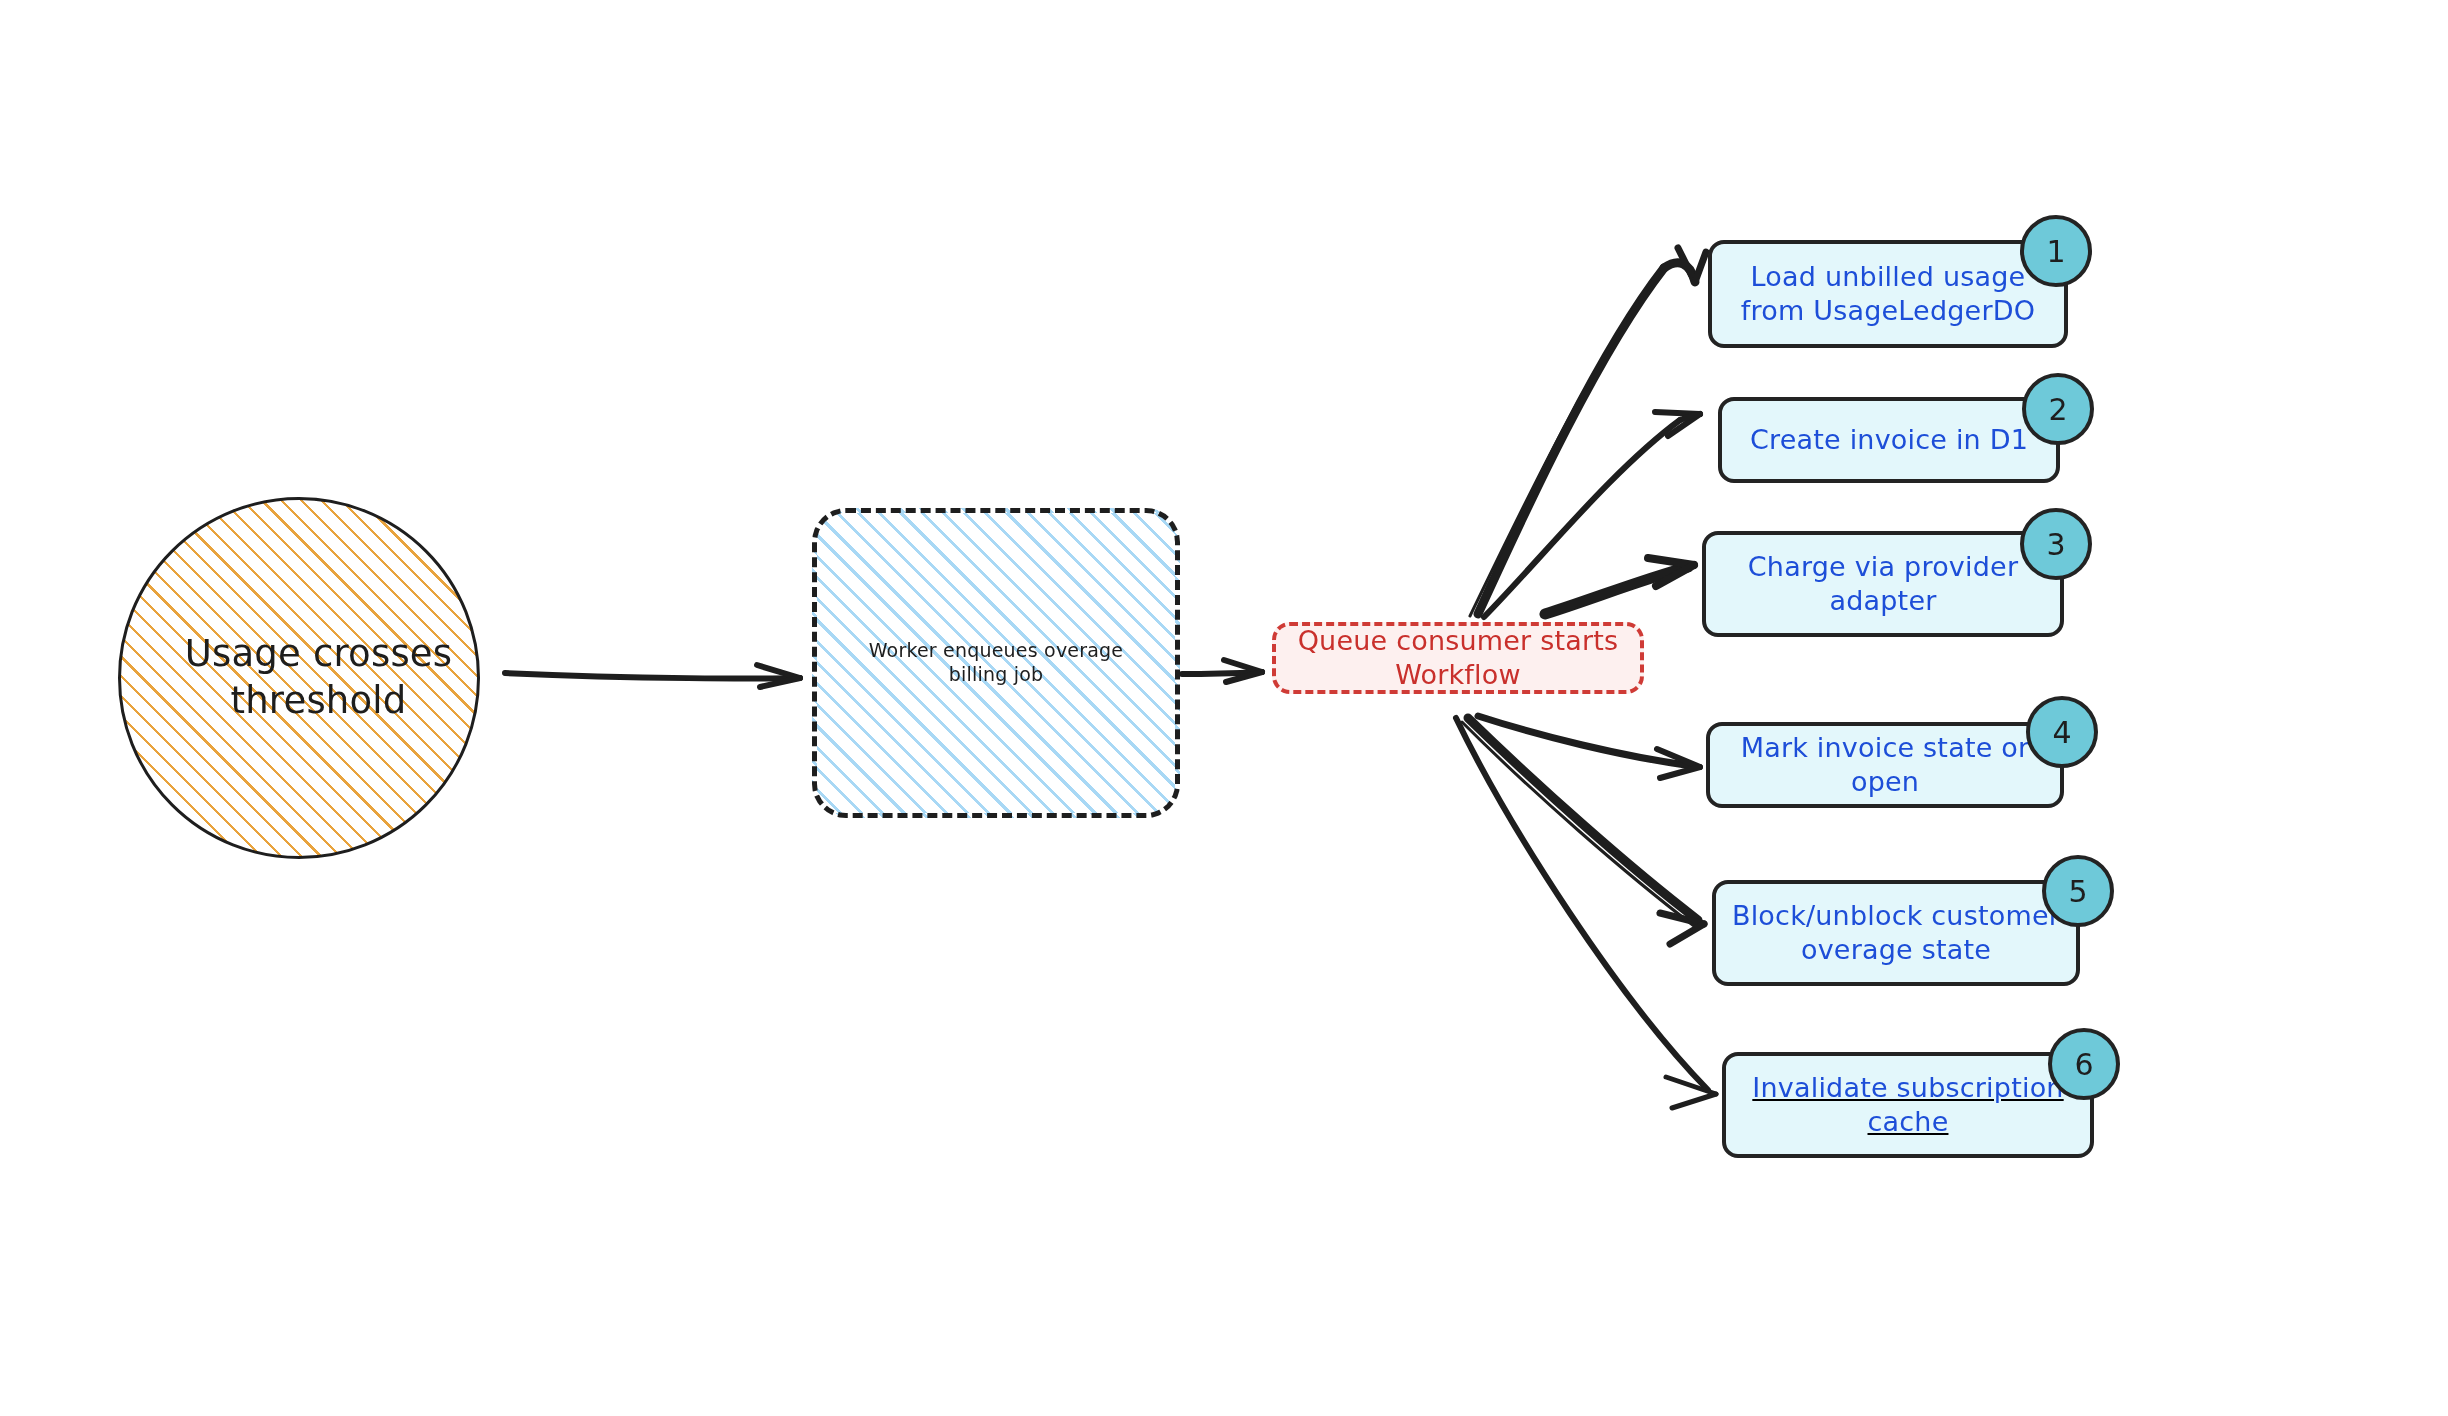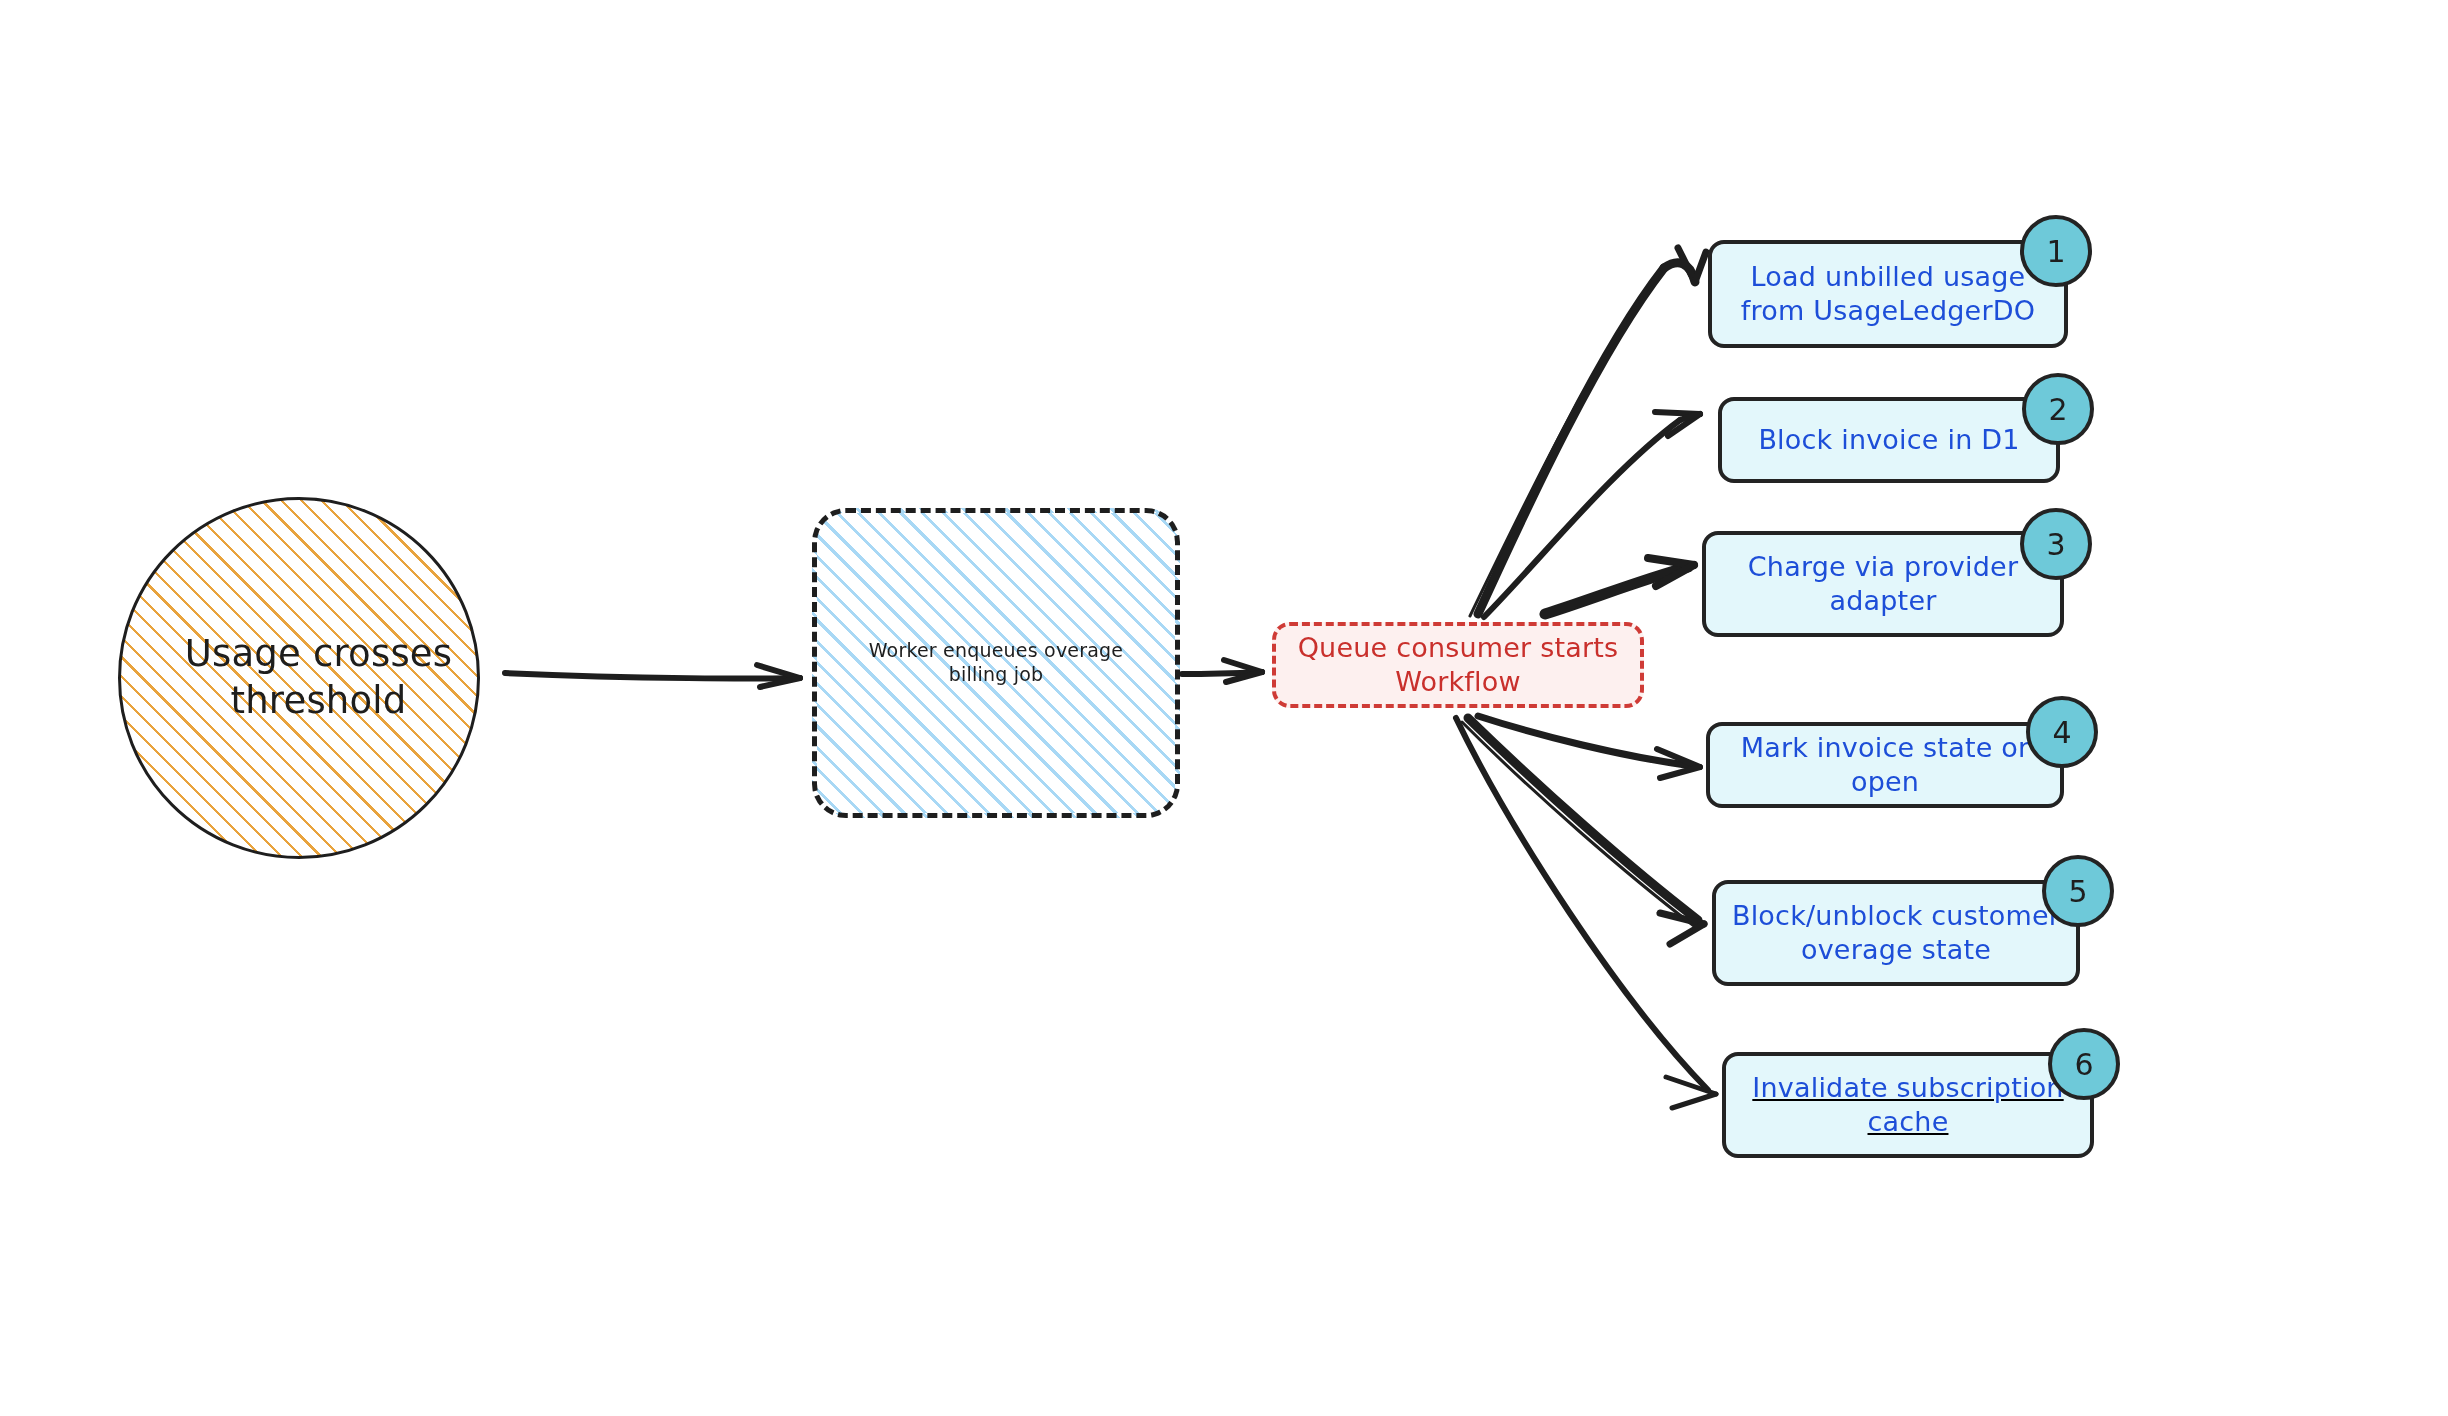--- a/index.html
+++ b/index.html
@@ -87,21 +87,21 @@
   #worker-node .node-text {
     font-size: 19px;
     max-width: 340px;
   }
 
   
   #queue-node {
     left: 1272px;
     top: 622px;
     width: 372px;
-    height: 86px;
+    height: 72px;
   }
   #queue-node .shape {
     position: absolute;
     inset: 0;
     border-radius: 18px;
     border: 4px dashed #cf3b36;
     background: #fdf0ef;
   }
   #queue-node .node-text {
     font-size: 27px;
@@ -251,21 +251,21 @@
 
   <div class="step-card" id="card-1">
     <div class="step-label">Load unbilled usage
 from UsageLedgerDO</div>
   </div>
   <div class="step-badge" id="badge-1">
     <span>1</span>
   </div>
 
   <div class="step-card" id="card-2">
-    <div class="step-label">Block invoice in D1</div>
+    <div class="step-label">Create invoice in D1</div>
   </div>
   <div class="step-badge" id="badge-2">
     <span>2</span>
   </div>
 
   <div class="step-card" id="card-3">
     <div class="step-label">Charge via provider
 adapter</div>
   </div>
   <div class="step-badge" id="badge-3">

